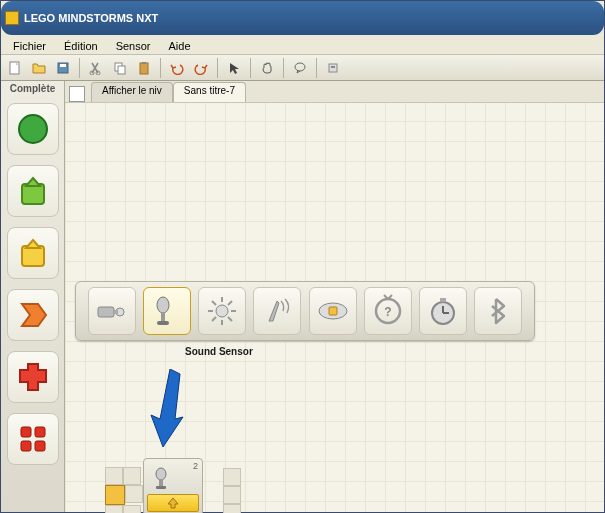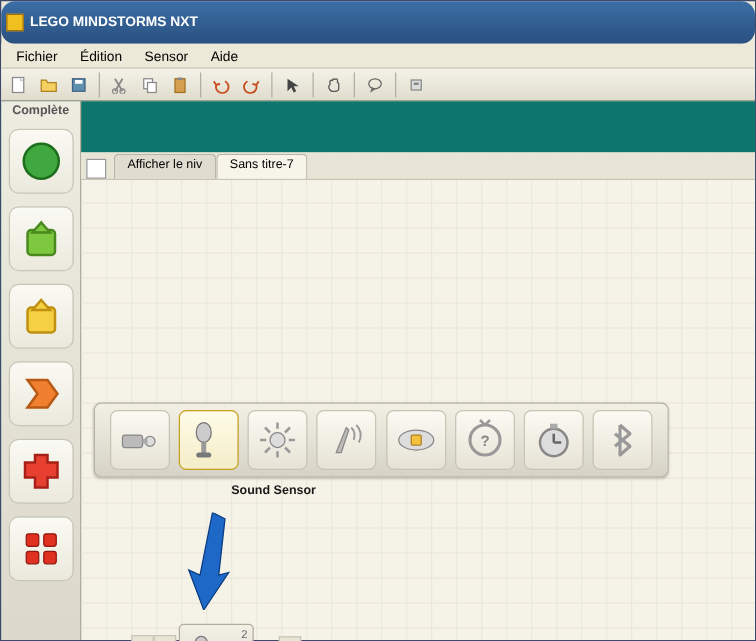--- a/index.html
+++ b/index.html
@@ -5,25 +5,25 @@
   * { box-sizing: border-box; margin: 0; padding: 0; }
   body { font-family: Tahoma, Verdana, sans-serif; font-size: 11px; background: #ece9d8; width: 605px; height: 513px; overflow: hidden; }
   .window { width: 605px; height: 513px; border: 1px solid #3b4a6b; display: flex; flex-direction: column; }
   .titlebar { height: 22px; background: linear-gradient(to bottom, #3b6ea5, #2a5080); color: #fff; display: flex; align-items: center; padding: 17px 4px; font-weight: bold; font-size: 11px; border-radius: 11px; }
   .titlebar .appicon { width: 14px; height: 14px; background: #f0c020; border: 1px solid #a07010; margin-right: 5px; }
   .menubar { height: 20px; background: #ece9d8; border-bottom: 1px solid #c0c0b0; display: flex; align-items: flex-end; padding-left: 4px; gap: 2px; }
   .menubar span { padding: 2px 8px; cursor: default; }
   .toolbar { height: 26px; background: linear-gradient(#f4f2e8,#e0ddce); border-bottom: 1px solid #a0a090; display: flex; align-items: center; padding: 0 3px; gap: 2px; }
   .tbtn { width: 22px; height: 22px; border: 1px solid transparent; display: flex; align-items: center; justify-content: center; border-radius: 2px; }
   .tdiv { width: 1px; height: 20px; background: #b0b0a0; margin: 0 3px; }
-  .workspace { flex: 1; display: flex; background: #0f766e; min-height: 0; }
+  .workspace { flex: 1; display: flex; background: #6d28d9; min-height: 0; }
   .palette { width: 64px; background: linear-gradient(#eeece0,#dcd9cc); border-right: 1px solid #b0ad9c; display: flex; flex-direction: column; align-items: center; padding-top: 2px; }
   .palette-title { font-size: 10px; color: #555; margin-bottom: 4px; font-weight: bold; }
   .palette-item { width: 52px; height: 52px; background: linear-gradient(#fafaf4,#ebe9dc); border: 1px solid #c8c6b8; border-radius: 8px; margin: 5px 0; display: flex; align-items: center; justify-content: center; position: relative; }
-  .canvas { flex: 1; position: relative; background: #f5f3e8; background-image: linear-gradient(#e8e5d6 1px, transparent 1px), linear-gradient(90deg, #e8e5d6 1px, transparent 1px); background-size: 20px 20px; margin-top: 41px; }
+  .canvas { flex: 1; position: relative; background: #f5f3e8; background-image: linear-gradient(#e8e5d6 1px, transparent 1px), linear-gradient(90deg, #e8e5d6 1px, transparent 1px); background-size: 20px 20px; }
   .tabs { position: absolute; top: 0; left: 0; right: 0; height: 22px; background: #e8e5d6; border-bottom: 1px solid #c8c5b5; display: flex; align-items: flex-end; padding-left: 4px; gap: 0; }
   .tabicon { width: 16px; height: 16px; border: 1px solid #999; background: #fff; margin-right: 6px; }
   .tab { height: 20px; padding: 2px 10px; background: #e0ddd0; border: 1px solid #b8b5a5; border-bottom: none; border-top-left-radius: 4px; border-top-right-radius: 4px; font-size: 10px; white-space: nowrap; max-width: 90px; overflow: hidden; }
   .tab.active { background: #f7f5ea; }
   .sensor-bar { position: absolute; top: 200px; left: 10px; width: 460px; height: 60px; background: linear-gradient(#f2f0e6,#d6d3c6); border: 1px solid #b5b2a2; border-radius: 6px; display: flex; align-items: center; justify-content: space-around; padding: 0 8px; box-shadow: 0 1px 2px rgba(0,0,0,0.2); }
   .sensor-btn { width: 48px; height: 48px; background: linear-gradient(#fbfaf3,#e6e3d5); border: 1px solid #c8c5b5; border-radius: 6px; display: flex; align-items: center; justify-content: center; }
   .sensor-btn.sel { border-color: #c8a020; background: linear-gradient(#fffce8,#f4edc8); }
   .flabel { position: absolute; top: 265px; left: 120px; font-size: 10px; font-weight: bold; color: #1a1a1a; }
   .arrow { position: absolute; top: 288px; left: 70px; }
   .seq { position: absolute; top: 377px; left: 40px; display: flex; align-items: center; }

